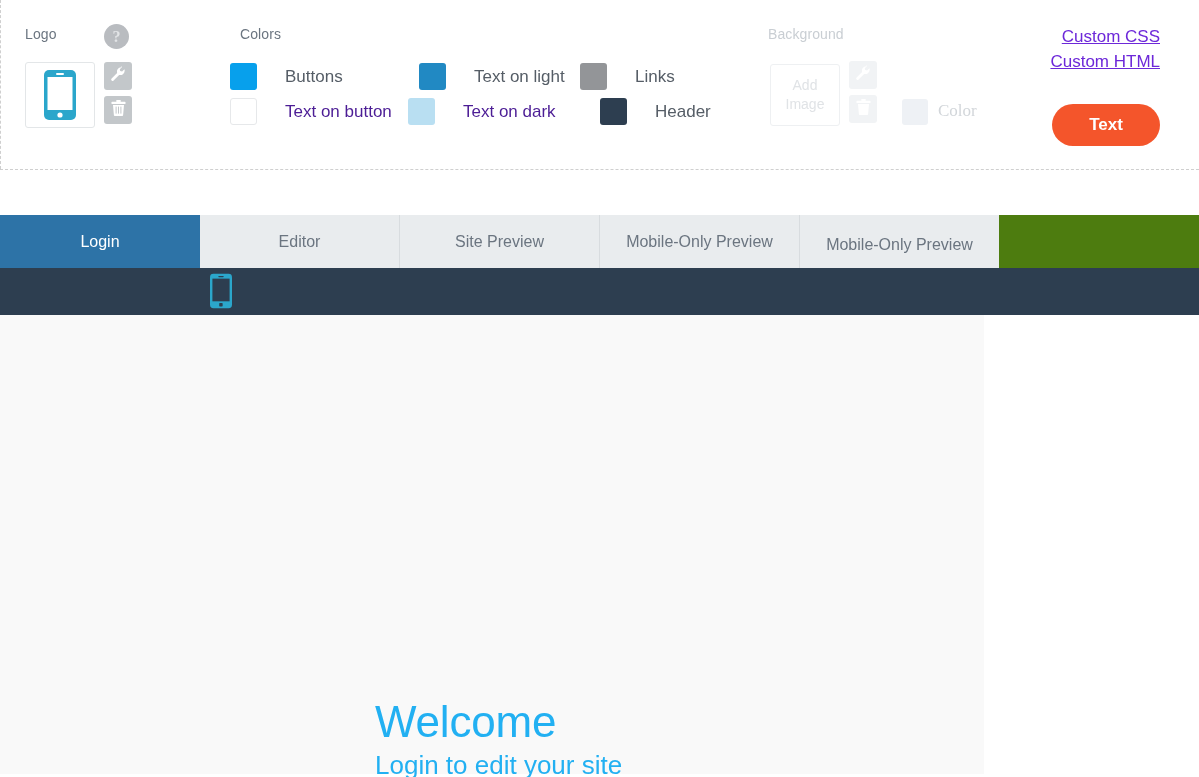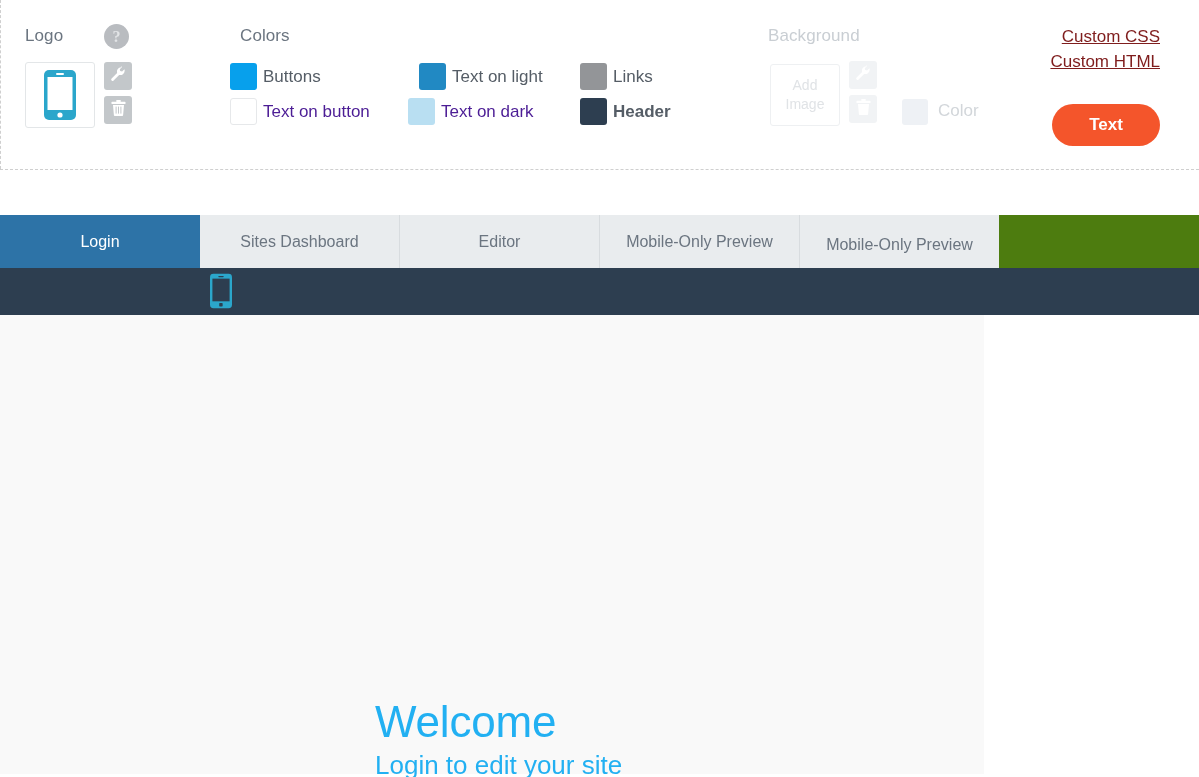--- a/index.html
+++ b/index.html
@@ -24,21 +24,21 @@
   }
   .toolbar:before {
     content: "";
     position: absolute;
     left: 0; top: 0; bottom: 0;
     border-left: 1px dashed #cfcfcf;
   }
 
   .grp-label {
     position: absolute;
-    font-size: 17px;
+    font-size: 14px;
     color: #6b7580;
     font-weight: 400;
     letter-spacing: .1px;
   }
   .grp-label.dim { color: #c9ced3; }
 
   
   .logo-label { left: 25px; top: 26px; }
   .help-icon {
     position: absolute;
@@ -74,37 +74,37 @@
   .sq-btn.faint { background: #f1f3f5; }
   .logo-wrench { left: 104px; top: 62px; }
   .logo-trash  { left: 104px; top: 96px; }
 
   
   .colors-label { left: 240px; top: 26px; }
   .swatch-row {
     position: absolute;
     display: flex;
     align-items: center;
-    gap: 6px;
+    gap: 28px;
   }
   .swatch {
     width: 27px; height: 27px;
     border-radius: 3px;
     flex: 0 0 auto;
   }
   .swatch.bordered { border: 1px solid #e6e8ea; }
   .swatch-text { font-size: 17px; color: #555d66; white-space: nowrap; }
   .swatch-text.dim { color: #4c1d95; }
 
   .c-buttons    { left: 230px; top: 63px; }
   .c-txtbutton  { left: 230px; top: 98px; }
   .c-txtlight   { left: 408px; top: 63px; margin-left: 11px; }
   .c-txtdark    { left: 408px; top: 98px; }
   .c-links      { left: 580px; top: 63px; }
-  .c-header     { left: 580px; top: 98px; font-weight: bold; }
+  .c-header     { left: 600px; top: 98px; }
 
   
   .bg-label { left: 768px; top: 26px; }
   .addimg-box {
     position: absolute;
     left: 770px; top: 64px;
     width: 70px; height: 62px;
     border: 1px solid #eef0f2;
     border-radius: 3px;
     background: #fff;
@@ -117,33 +117,33 @@
   .bg-color-sw {
     position: absolute;
     left: 902px; top: 99px;
     width: 26px; height: 26px;
     border-radius: 3px;
     background: #eef1f5;
   }
   .bg-color-txt {
     position: absolute;
     left: 938px; top: 101px;
-    font-size: 17px; color: #d2d6da;
+    font-size: 17px; color: #d2d6da; font-family: Liberation Serif, serif;
   }
 
   
   .custom-links {
     position: absolute;
     right: 39px; top: 24px;
     text-align: right;
     line-height: 25px;
   }
   .custom-links a {
     display: block;
-    color: #7f1d1d;
+    color: #6d28d9;
     text-decoration: underline;
     font-size: 17px;
   }
   .save-btn {
     position: absolute;
     right: 39px; top: 104px;
     width: 108px; height: 42px;
     border-radius: 21px;
     background: #f4552b;
     color: #fff;
@@ -328,26 +328,26 @@
 </div>
 
 <div class="spacer"></div>
 
 <div class="tabbar">
   <div class="tab active" style="width:200px">
     <span>Login</span>
 
   </div>
   <div class="tab" style="width:200px">
-    <span>Sites Dashboard</span>
-    <span class="tab-underline" style="background:#2d73a7"></span>
-  </div>
-  <div class="tab" style="width:200px">
     <span>Editor</span>
     <span class="tab-underline" style="background:#ed5227"></span>
+  </div>
+  <div class="tab" style="width:200px">
+    <span>Site Preview</span>
+    <span class="tab-underline" style="background:#fba357"></span>
   </div>
   <div class="tab" style="width:200px">
     <span>Mobile-Only Preview</span>
     <span class="tab-underline" style="background:#616a72"></span>
   </div>
   <div class="tab tall" style="width:199px">
     <span>Mobile-Only Preview</span>
   </div>
 </div>
 

